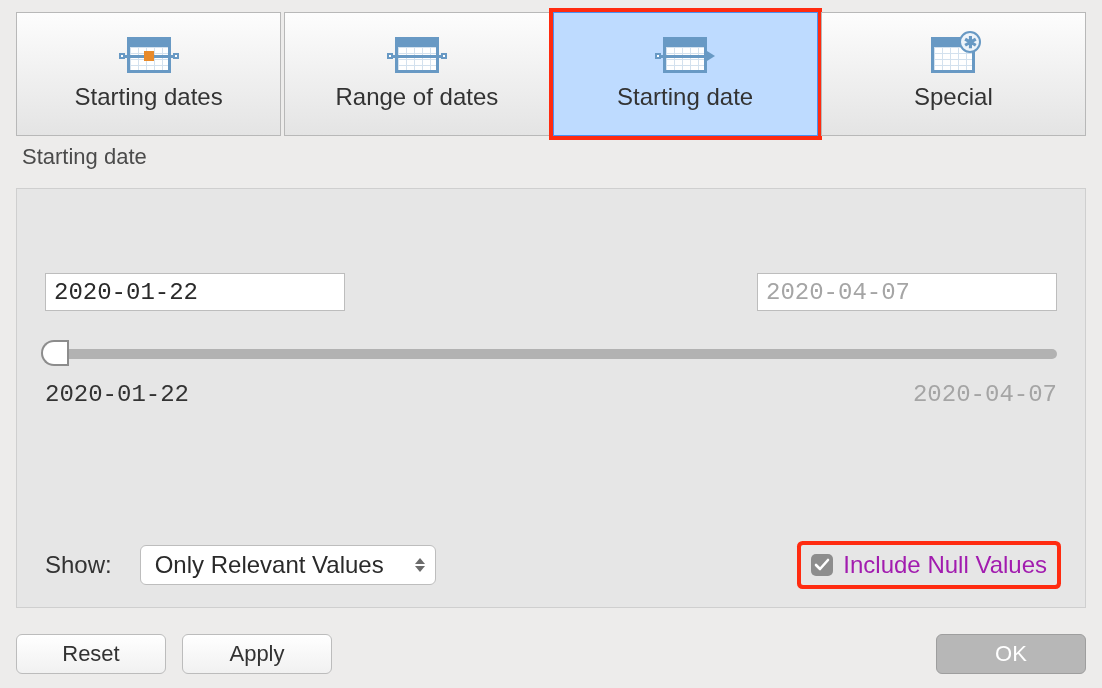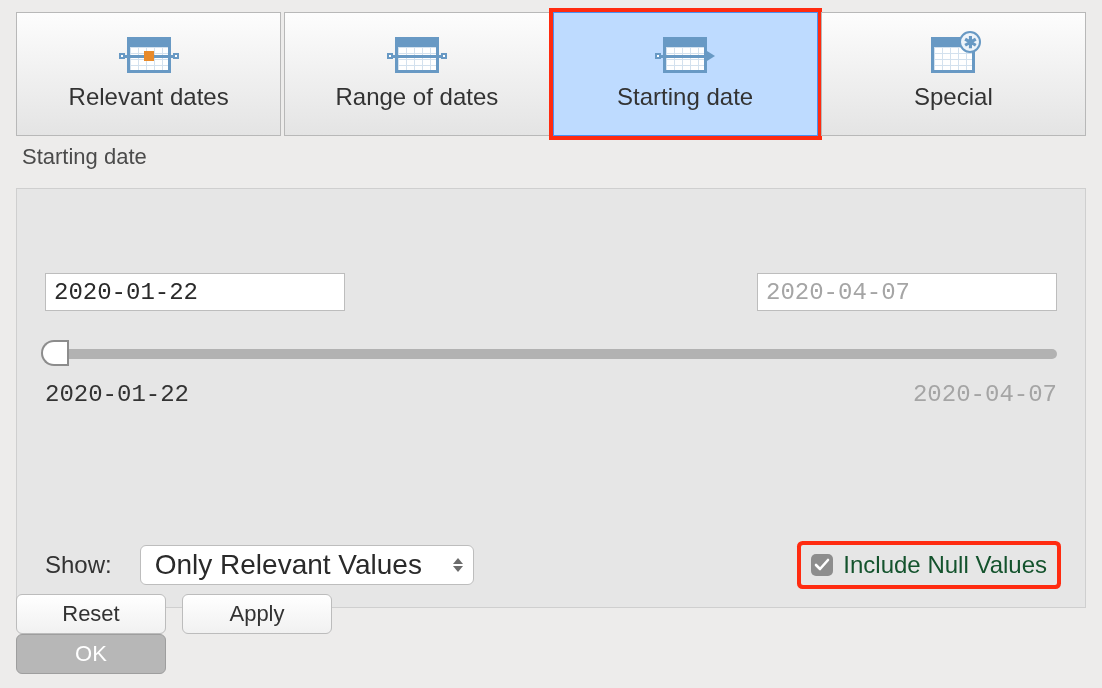--- a/index.html
+++ b/index.html
@@ -117,29 +117,29 @@
     justify-content: space-between;
   }
   .show-group {
     display: flex;
     align-items: center;
     gap: 28px;
   }
   .show-label { font-size: 24px; color: #333; }
   .select {
     position: relative;
-    width: 334px;
+    width: 296px;
     height: 40px;
     border: 1px solid #bdbdbd;
     border-radius: 6px;
     background: #ffffff;
     display: flex;
     align-items: center;
     padding: 0 40px 0 14px;
-    font-size: 28px;
+    font-size: 24px;
     color: #2a2a2a;
     cursor: pointer;
   }
   .select .stepper {
     position: absolute;
     right: 0; top: 0; bottom: 0;
     width: 30px;
     border-left: 0;
     display: flex; flex-direction: column;
     align-items: center; justify-content: center;
@@ -163,27 +163,26 @@
     box-shadow: 0 0 0 4px #ff2b10;
   }
   .chk {
     width: 22px; height: 22px;
     border-radius: 5px;
     background: #8d8d8d;
     position: relative;
     flex: 0 0 22px;
   }
   .chk svg { position: absolute; left: 3px; top: 3px; }
-  .null-label { font-size: 24px; color: #14532d; }
+  .null-label { font-size: 24px; color: #a21caf; }
   .footer {
     position: absolute;
     left: 16px; right: 16px; bottom: 14px;
     display: flex;
     justify-content: space-between;
-    flex-direction: column;
   }
   .footer .left, .footer .right { display: flex; gap: 16px; }
   .btn {
     min-width: 150px;
     height: 40px;
     border: 1px solid #bcbcbc;
     border-radius: 6px;
     background: linear-gradient(#ffffff, #f1f1f1);
     font-size: 22px;
     color: #333;
@@ -250,21 +249,21 @@
             <div class="grid"></div>
           <div class="overlay">
               <div class="dot-l"></div>
               <div class="bar"></div>
               <div class="dot-center"></div>
               <div class="bar"></div>
               <div class="dot-r"></div>
             </div>
         </div>
       </div>
-      <span class="tab-label">Relevant dates</span>
+      <span class="tab-label">Starting dates</span>
     </div>
     <div class="tab">
       <div class="ticon">
         <div class="cal">
             <div class="body"></div>
             <div class="grid"></div>
           <div class="overlay">
               <div class="dot-l"></div>
               <div class="bar"></div>
               <div class="dot-r"></div>

